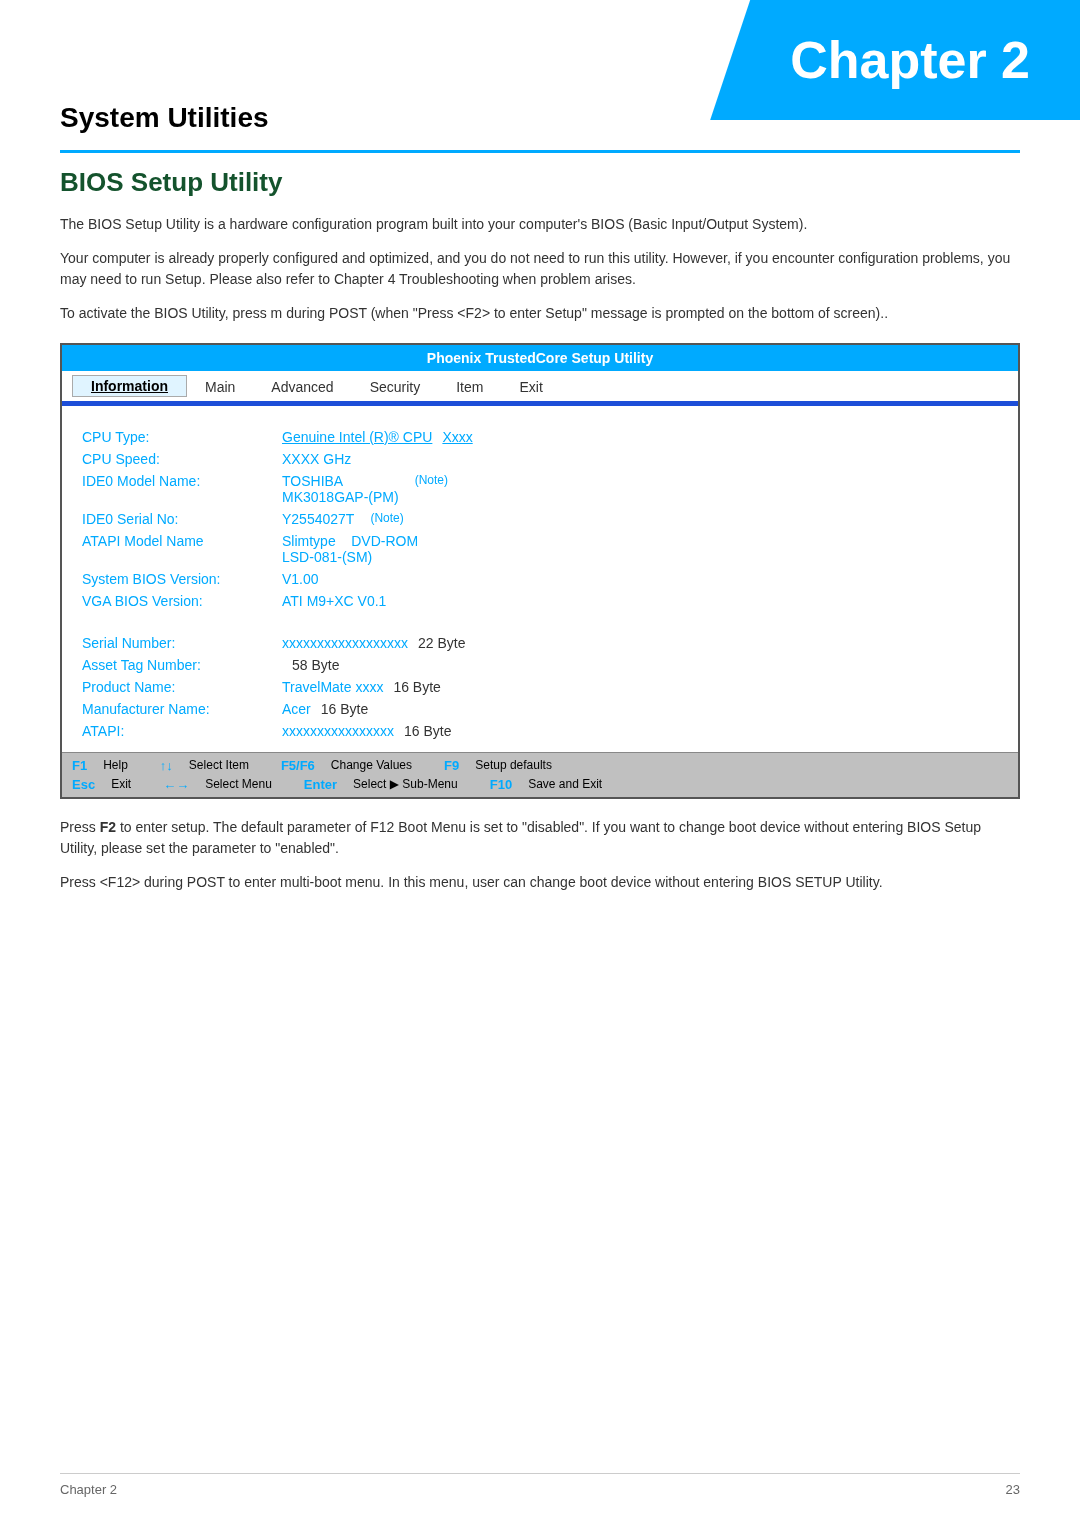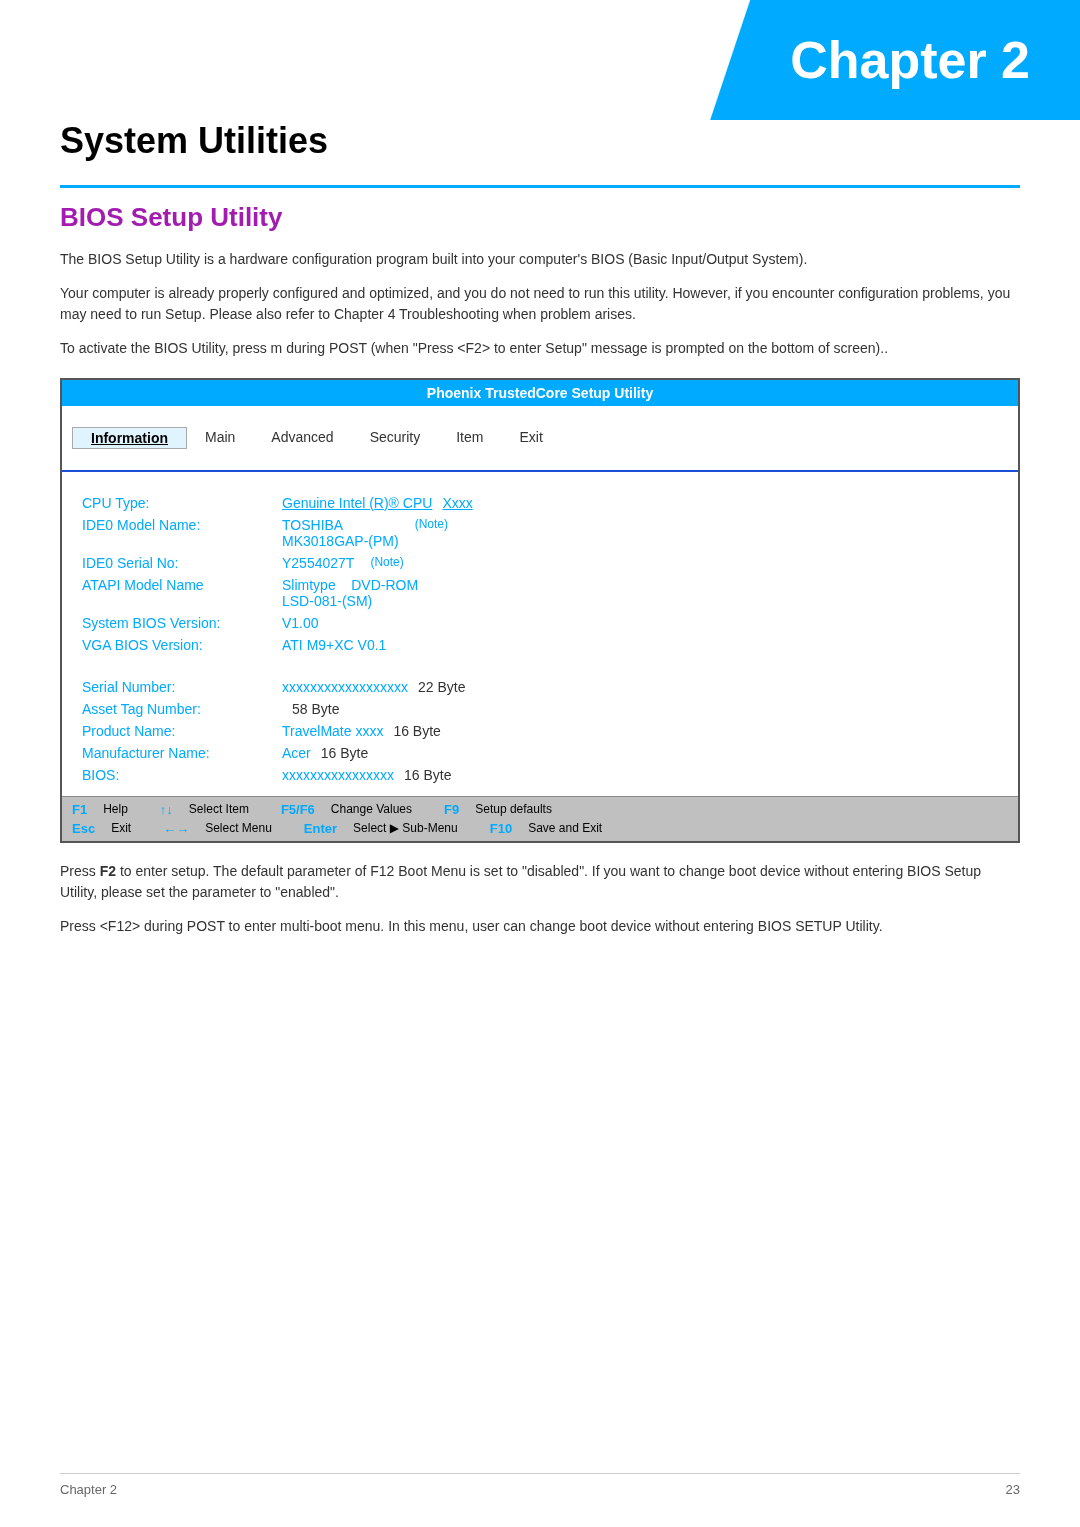--- a/index.html
+++ b/index.html
@@ -25,34 +25,34 @@
       padding: 30px 50px 30px 80px;
       clip-path: polygon(40px 0, 100% 0, 100% 100%, 0 100%);
     }
 
     .page-content {
       padding: 40px 60px 60px 60px;
     }
 
     
     .section-title {
-      font-size: 36px;
+      font-size: 28px;
       font-weight: bold;
       color: #000;
       border-bottom: 3px solid #00aaff;
-      padding-bottom: 23px;
-      margin-top: 80px;
+      padding-bottom: 16px;
+      margin-top: 62px;
       margin-bottom: 14px;
     }
 
     
     .subsection-title {
       font-size: 26px;
       font-weight: bold;
-      color: #a21caf;
+      color: #14532d;
       margin-bottom: 16px;
     }
 
     
     .body-text {
       font-size: 14px;
       color: #333;
       line-height: 1.55;
       margin-bottom: 12px;
     }
@@ -71,23 +71,23 @@
       color: #fff;
       text-align: center;
       font-weight: bold;
       font-size: 14px;
       padding: 5px 0;
     }
 
     
     .bios-menubar {
       display: flex;
-      align-items: flex-start;
-      padding: 21px 10px;
-      border-bottom: 2px solid #1d4ed8;
+      align-items: flex-end;
+      padding: 4px 10px;
+      border-bottom: 5px solid #1d4ed8;
       gap: 0;
     }
     .bios-menu-item {
       padding: 2px 18px;
       color: #00aaff;
       font-size: 14px;
       font-weight: normal;
       cursor: default;
     }
     .bios-menu-item.active {
@@ -211,20 +211,24 @@
     <div class="bios-content">
 
       <div class="bios-spacer"></div>
 
       <div class="bios-row">
         <span class="bios-label">CPU Type:</span>
         <span class="bios-value underline">Genuine Intel (R)® CPU</span>
         <span class="bios-value underline">Xxxx</span>
       </div>
 
+      <div class="bios-row">
+        <span class="bios-label">CPU Speed:</span>
+        <span class="bios-value">XXXX GHz</span>
+      </div>
 
       <div class="bios-row">
         <span class="bios-label">IDE0 Model Name:</span>
         <span class="bios-value">TOSHIBA<br>MK3018GAP-(PM)</span>
         <span class="bios-note">(Note)</span>
       </div>
 
       <div class="bios-row">
         <span class="bios-label">IDE0 Serial No:</span>
         <span class="bios-value">Y2554027T</span>
@@ -267,21 +271,21 @@
         <span class="bios-value dark">16 Byte</span>
       </div>
 
       <div class="bios-row">
         <span class="bios-label">Manufacturer Name:</span>
         <span class="bios-value">Acer</span>
         <span class="bios-value dark">16 Byte</span>
       </div>
 
       <div class="bios-row">
-        <span class="bios-label">BIOS:</span>
+        <span class="bios-label">ATAPI:</span>
         <span class="bios-value">xxxxxxxxxxxxxxxx</span>
         <span class="bios-value dark">16 Byte</span>
       </div>
 
     </div>
 
     <div class="bios-footer">
       <div class="bios-footer-row">
         <span class="bios-footer-key">F1</span>
         <span class="bios-footer-desc">Help</span>

